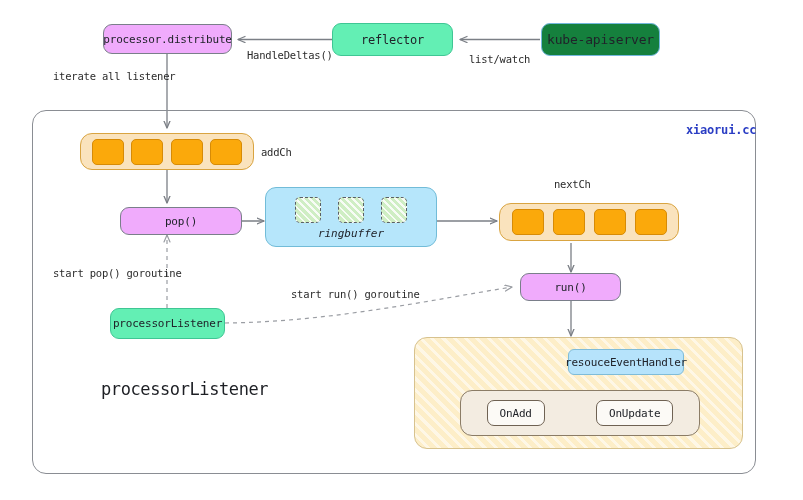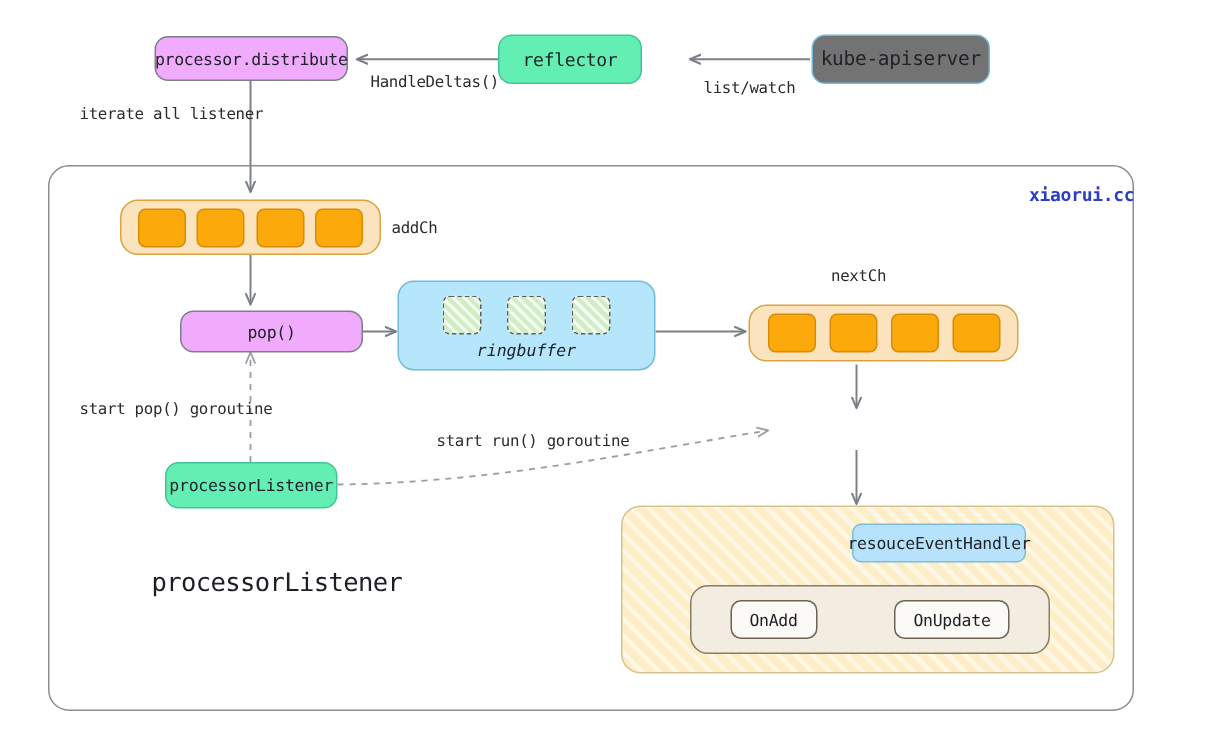--- a/index.html
+++ b/index.html
@@ -39,21 +39,21 @@
     border-radius: 9px;
     font-size: 11px;
   }
   .nd-green {
     background: #63efb4;
     border: 1.2px solid #3fc694;
     border-radius: 9px;
     font-size: 12px;
   }
   .nd-blue {
-    background: #737373;
+    background: #15803d;
     border: 1.2px solid #74b7dd;
     border-radius: 9px;
     font-size: 13px;
   }
   .nd-smblue {
     background: #b6e3fb;
     border: 1.2px solid #7fbcd9;
     border-radius: 6px;
     font-size: 11px;
     margin-left: 48px;
@@ -226,21 +226,21 @@
     <path d="M225,323 C330,322 430,300 512,287" fill="none" stroke="#9a9da3" stroke-width="1.2" stroke-dasharray="4 4" marker-end="url(#ahd)"></path>
 
     <line x1="308" y1="207" x2="331" y2="207" stroke="#4a4e55" stroke-width="1.1" marker-end="url(#ahs)"></line>
     <line x1="363" y1="207" x2="386" y2="207" stroke="#4a4e55" stroke-width="1.1" marker-end="url(#ahs)"></line>
   </svg>
 
   <div class="node nd-blue" style="left:541px; top:23px; width:119px; height:33px;">
     <span>kube-apiserver</span>
   </div>
 
-  <div class="node nd-green" style="left:332px; top:23px; width:96px; height:33px;">
+  <div class="node nd-green" style="left:332px; top:23px; width:121px; height:33px;">
     <span>reflector</span>
   </div>
 
   <div class="node nd-gray" style="left:103px; top:24px; width:129px; height:30px;">
     <span>processor.distribute</span>
   </div>
 
   <div class="label" style="left:469px; top:53px;">list/watch</div>
 
   <div class="label" style="left:247px; top:49px;">HandleDeltas()</div>
@@ -275,20 +275,23 @@
   </div>
 
   <div class="label" style="left:554px; top:178px;">nextCh</div>
   <div class="chan" style="left:499px; top:203px; width:180px; height:38px;">
     <div class="chan-cell"></div>
     <div class="chan-cell"></div>
     <div class="chan-cell"></div>
     <div class="chan-cell"></div>
   </div>
 
+  <div class="node nd-gray" style="left:520px; top:273px; width:101px; height:28px;">
+    <span>run()</span>
+  </div>
 
   <div class="node nd-green" style="left:110px; top:308px; width:115px; height:31px; font-size:11px;">
     <span>processorListener</span>
   </div>
 
   <div class="label" style="left:53px; top:267px;">start pop() goroutine</div>
 
   <div class="label" style="left:291px; top:288px;">start run() goroutine</div>
 
   <div class="handler-panel" style="left:414px; top:337px; width:329px; height:112px;">

